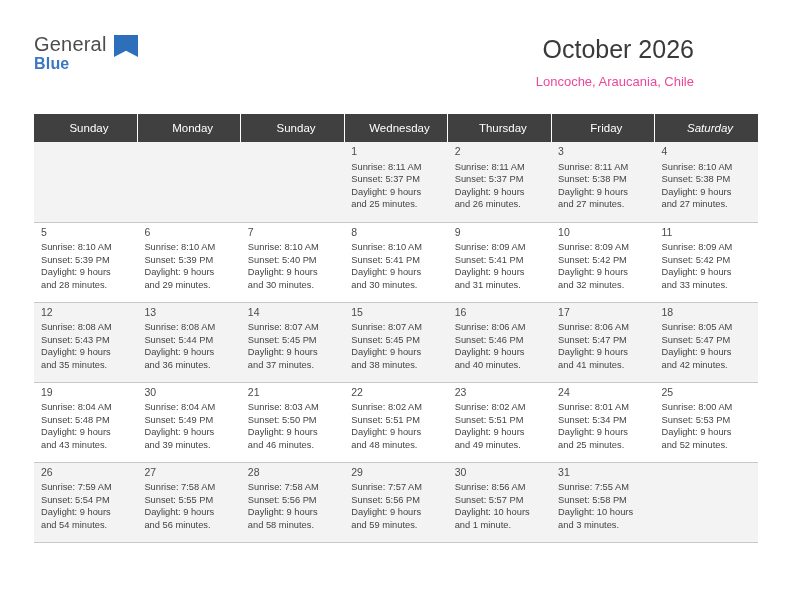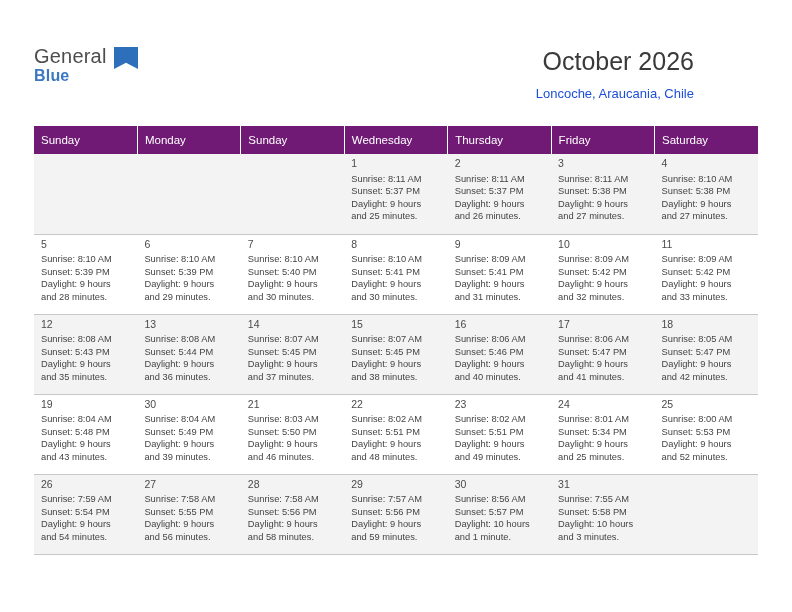--- a/index.html
+++ b/index.html
@@ -12,21 +12,21 @@
     background: #ffffff;
     font-family: "Liberation Sans", sans-serif;
     color: #333333;
     overflow: hidden;
   }
   .page {
     position: relative;
     width: 728px;
     height: 612px;
     box-sizing: border-box;
-    padding: 16px 34px;
+    padding: 4px 34px;
   }
 
   
   .header {
     display: flex;
     align-items: flex-start;
     justify-content: space-between;
     padding-top: 30px;
     height: 62px;
   }
@@ -64,43 +64,43 @@
     padding-top: 2px;
   }
   .month-title {
     font-size: 25px;
     color: #3a3a3a;
     font-weight: normal;
     line-height: 1.1;
   }
   .location {
     font-size: 13px;
-    color: #1d4ed8;
+    color: #ec4899;
     margin-top: 10px;
     margin-left: 7px;
   }
 
   
   .calendar {
     margin-top: 18px;
     width: 724px;
     border-collapse: collapse;
     table-layout: fixed;
   }
   .calendar th {
-    background: #701a75;
+    background: #404040;
     color: #ffffff;
     font-size: 11.5px;
     font-weight: normal;
-    text-align: left;
+    text-align: center;
     padding: 5px 0 5px 7px;
     border-right: 1px solid #ffffff;
     height: 18px;
   }
-  .calendar th:last-child { border-right: none; }
+  .calendar th:last-child { border-right: none; font-style: italic; }
 
   .calendar td {
     vertical-align: top;
     height: 80px;
     padding: 3px 6px 4px 7px;
     font-size: 9.3px;
     line-height: 12.6px;
     color: #444444;
     border-bottom: 1px solid #c8c8c8;
     box-sizing: border-box;

